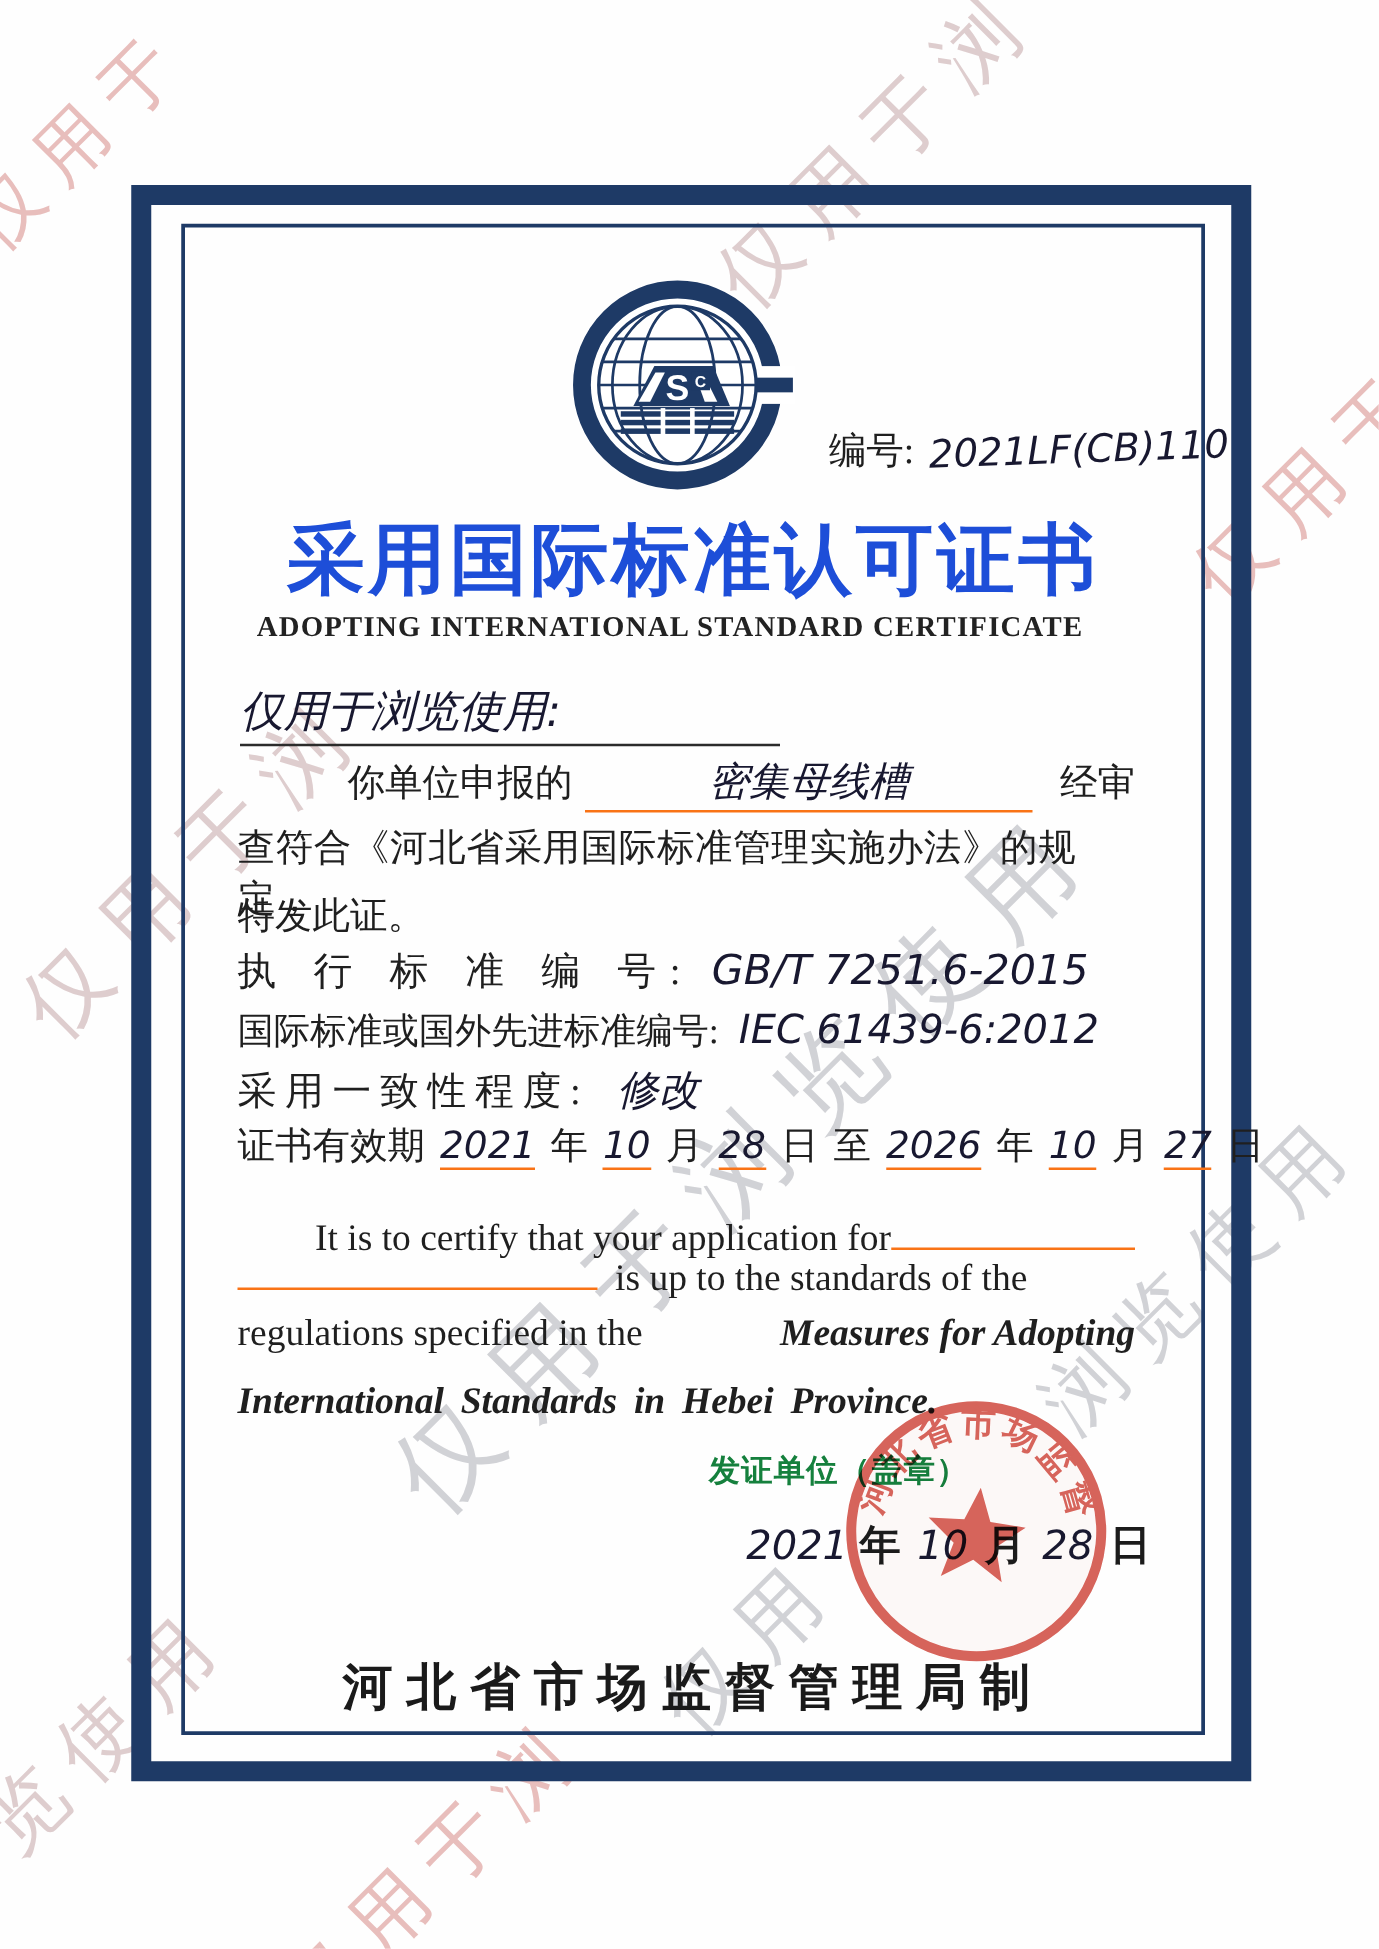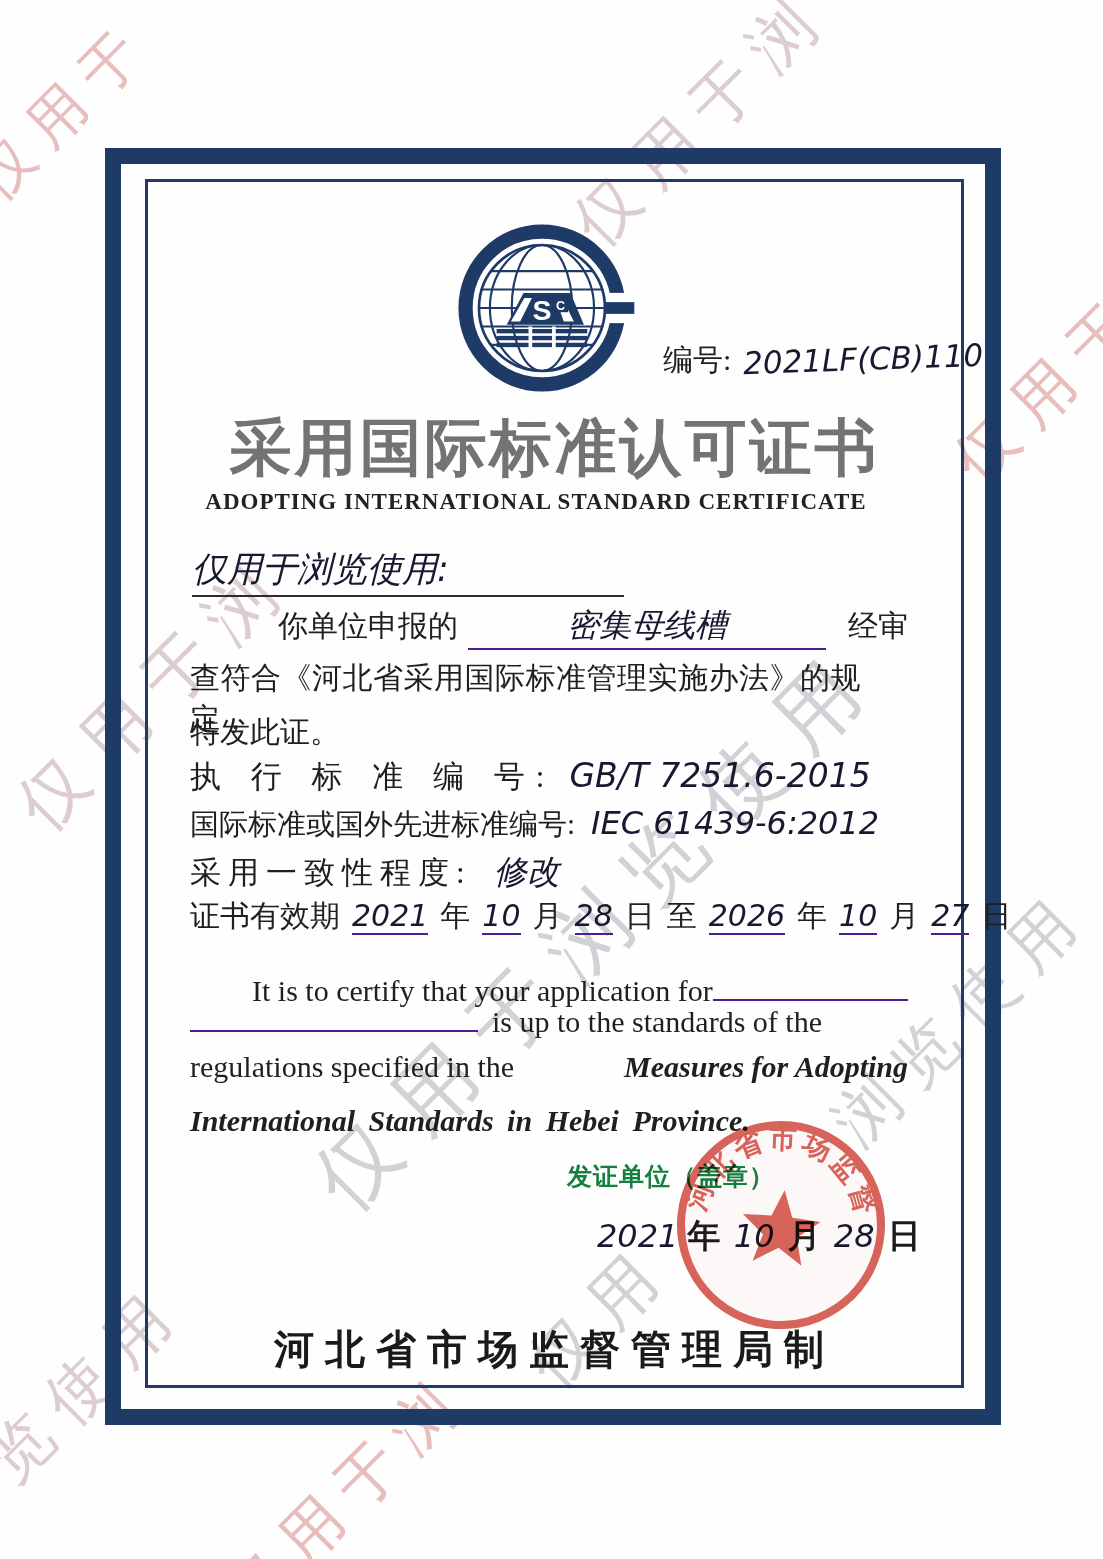--- a/index.html
+++ b/index.html
@@ -28,21 +28,21 @@
   }
   .wm-pink{color:rgba(208,122,118,0.48);}
   .wm-gray{color:rgba(148,150,160,0.42);}
   .wm-mix{color:rgba(178,138,140,0.42);}
   
   .hw{ 
     font-family:"DejaVu Sans",sans-serif;font-style:italic;
     color:#181830;
   }
   .print-cn{font-family:"Liberation Serif","DejaVu Serif",serif;}
-  .u{border-bottom:2px solid #4c1d95;display:inline-block;text-align:center;}
+  .u{border-bottom:2px solid #f97316;display:inline-block;text-align:center;}
   .row{position:absolute;left:190px;width:718px;display:flex;align-items:baseline;}
   .serif-en{font-family:"Liberation Serif","DejaVu Serif",serif;}
   .bold-it{font-weight:bold;font-style:italic;}
 </style>
 </head>
 <body>
 
 <div>
   <span class="wm wm-pink" style="left:-15px;top:150px;font-size:58px;letter-spacing:16px;">仅用于</span>
   <span class="wm wm-mix" style="left:585px;top:190px;font-size:64px;letter-spacing:18px;">仅用于浏</span>
@@ -93,21 +93,21 @@
     <rect x="42" y="61" width="2.2" height="13" fill="#ffffff"></rect>
     <rect x="56" y="61" width="2.2" height="13" fill="#ffffff"></rect>
   </svg>
 </div>
 
 <div class="abs" style="left:663px;top:340px;white-space:nowrap;">
   <span class="print-cn" style="font-size:30px;">编号:</span>
   <span class="hw" style="font-size:31px;margin-left:8px;display:inline-block;transform:rotate(-2deg);">2021LF(CB)110</span>
 </div>
 
-<div class="abs" style="left:146px;top:406px;width:817px;text-align:center;font-size:62px;font-weight:900;letter-spacing:3px;color:#737373;">采用国际标准认可证书</div>
+<div class="abs" style="left:146px;top:406px;width:817px;text-align:center;font-size:62px;font-weight:900;letter-spacing:3px;color:#1d4ed8;">采用国际标准认可证书</div>
 <div class="abs serif-en" style="left:146px;top:489px;width:780px;text-align:center;font-size:23px;font-weight:600;letter-spacing:1px;color:#222;">ADOPTING INTERNATIONAL STANDARD CERTIFICATE</div>
 
 <div class="abs" style="left:192px;top:546px;width:432px;border-bottom:2px solid #2b2b2b;padding-bottom:2px;">
   <span class="hw" style="font-size:35px;">仅用于浏览使用:</span>
 </div>
 
 <div class="row" style="top:604px;font-size:30px;">
   <span style="padding-left:88px;text-align:center;">你单位申报的</span>
   <span class="u hw" style="flex:1;margin:0 22px 0 10px;font-size:32px;">密集母线槽</span>
   <span>经审</span>

